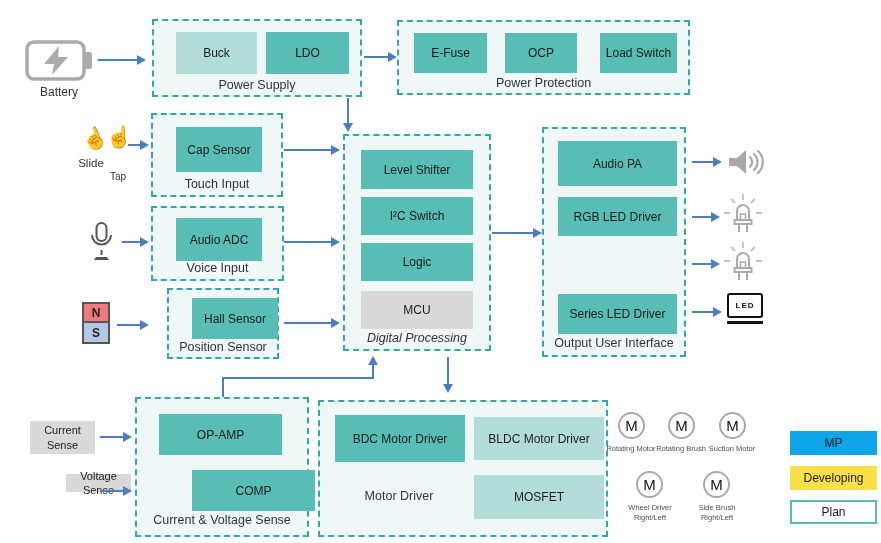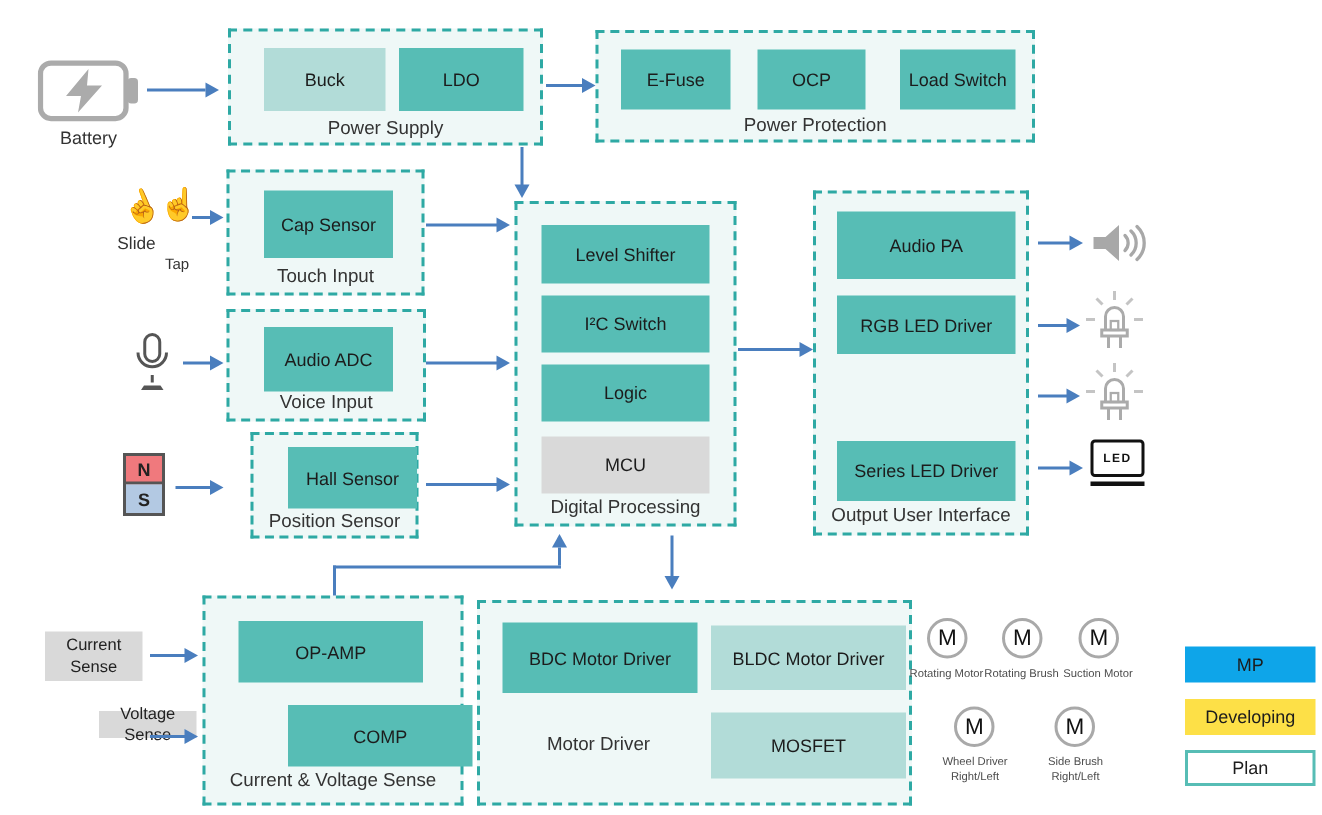--- a/index.html
+++ b/index.html
@@ -137,21 +137,21 @@
     </div>
     <div class="chip mp" style="left:16px;top:61px;width:112px;height:38px;">
       <span>I²C Switch</span>
     </div>
     <div class="chip mp" style="left:16px;top:107px;width:112px;height:38px;">
       <span>Logic</span>
     </div>
     <div class="chip gray" style="left:16px;top:155px;width:112px;height:38px;">
       <span>MCU</span>
     </div>
-    <div class="group-label" style="bottom:4px;">Digital Processing</div>
+    <div class="group-label" style="bottom:4px;font-style:italic;">Digital Processing</div>
   </div>
 
   <div class="group" style="left:542px;top:127px;width:144px;height:230px;">
     <div class="chip mp" style="left:14px;top:12px;width:119px;height:45px;">
       <span>Audio PA</span>
     </div>
     <div class="chip mp" style="left:14px;top:68px;width:119px;height:39px;">
       <span>RGB LED Driver</span>
     </div>
     <div class="chip mp" style="left:14px;top:165px;width:119px;height:40px;">

